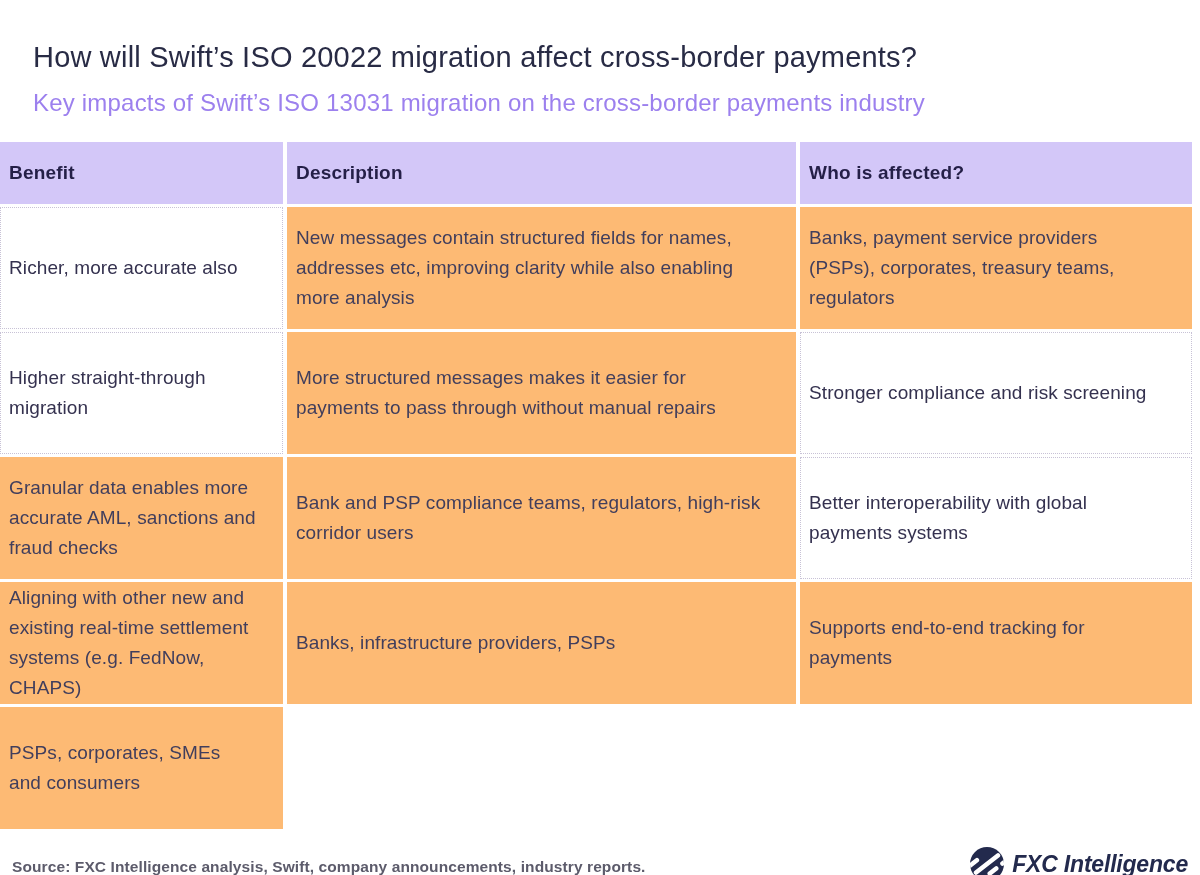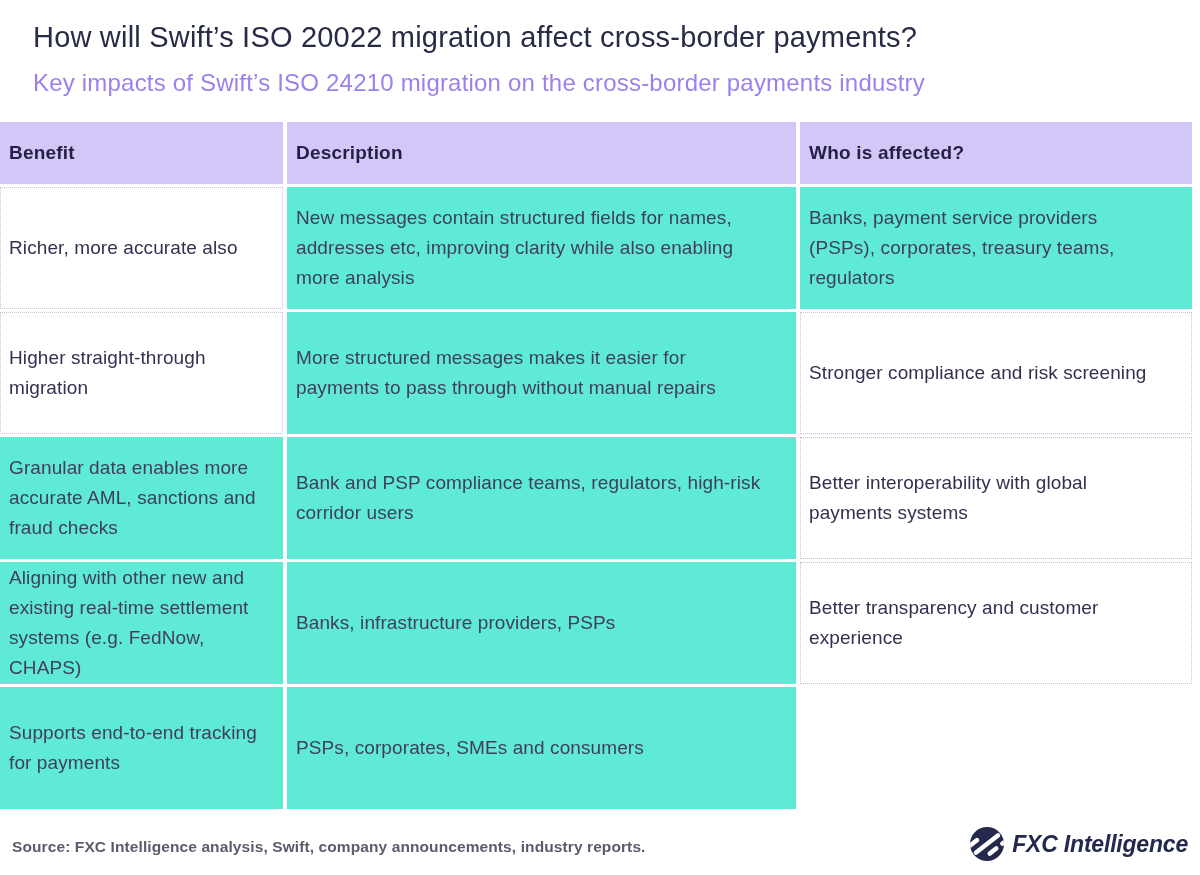--- a/index.html
+++ b/index.html
@@ -2,21 +2,21 @@
 <html><head>
 <meta charset="utf-8">
 <style>
   * { margin: 0; padding: 0; box-sizing: border-box; }
   html, body { background: #ffffff; }
   body {
     width: 1200px; height: 875px;
     font-family: "Liberation Sans", sans-serif;
     position: relative; overflow: hidden;
   }
-  .page { position: absolute; inset: 0; background: #ffffff; }
+  .page { position: absolute; inset: 0; background: #ffffff; margin-top: 20px; }
 
   
   .title {
     position: absolute; left: 33px; top: 21px;
     font-size: 29px; font-weight: 500; letter-spacing: 0.2px;
     color: #282b45;
   }
   .subtitle {
     position: absolute; left: 33px; top: 69px;
     font-size: 24px; font-weight: 400; letter-spacing: 0.2px;
@@ -42,21 +42,21 @@
     display: flex; align-items: center;
     font-size: 19px; line-height: 30px; letter-spacing: 0.1px;
   }
   .cell-benefit {
     background: #ffffff;
     border: 1px dotted #c8c2d6;
     color: #34314f;
     padding: 6px 16px 6px 8px;
   }
   .cell-lav {
-    background: #5eead4;
+    background: #fdba74;
     color: #413e5c;
     padding: 6px 26px 6px 9px;
   }
 
   
   .source {
     position: absolute; left: 12px; top: 838px;
     font-size: 15.5px; color: #5c5b6b; letter-spacing: 0.1px; font-weight: bold;
   }
   .logo {
@@ -68,21 +68,21 @@
     font-size: 23px; font-weight: 700; letter-spacing: -0.2px;
     color: #232a4d;
   }
 </style>
 </head>
 <body>
 
 <div class="page">
 
   <div class="title">How will Swift’s ISO 20022 migration affect cross-border payments?</div>
-  <div class="subtitle">Key impacts of Swift’s ISO 24210 migration on the cross-border payments industry</div>
+  <div class="subtitle">Key impacts of Swift’s ISO 13031 migration on the cross-border payments industry</div>
 
   <div class="table">
 
     <div class="th">Benefit</div>
     <div class="th">Description</div>
     <div class="th">Who is affected?</div>
 
     <div class="cell cell-benefit">Richer, more accurate also</div>
     <div class="cell cell-lav">New messages contain structured fields for names, addresses etc, improving clarity while also enabling more analysis</div>
     <div class="cell cell-lav">Banks, payment service providers (PSPs), corporates, treasury teams, regulators</div>
@@ -91,21 +91,20 @@
     <div class="cell cell-lav">More structured messages makes it easier for payments to pass through without manual repairs</div>
 
     <div class="cell cell-benefit">Stronger compliance and risk screening</div>
     <div class="cell cell-lav">Granular data enables more accurate AML, sanctions and fraud checks</div>
     <div class="cell cell-lav">Bank and PSP compliance teams, regulators, high-risk corridor users</div>
 
     <div class="cell cell-benefit">Better interoperability with global payments systems</div>
     <div class="cell cell-lav">Aligning with other new and existing real-time settlement systems (e.g. FedNow, CHAPS)</div>
     <div class="cell cell-lav">Banks, infrastructure providers, PSPs</div>
 
-    <div class="cell cell-benefit">Better transparency and customer experience</div>
     <div class="cell cell-lav">Supports end-to-end tracking for payments</div>
     <div class="cell cell-lav">PSPs, corporates, SMEs and consumers</div>
   </div>
 
   <div class="source">Source: FXC Intelligence analysis, Swift, company announcements, industry reports.</div>
 
   <div class="logo">
     <svg class="logo-mark" viewBox="0 0 40 40" xmlns="http://www.w3.org/2000/svg" aria-hidden="true">
       <defs>
         <clipPath id="logoClip">

